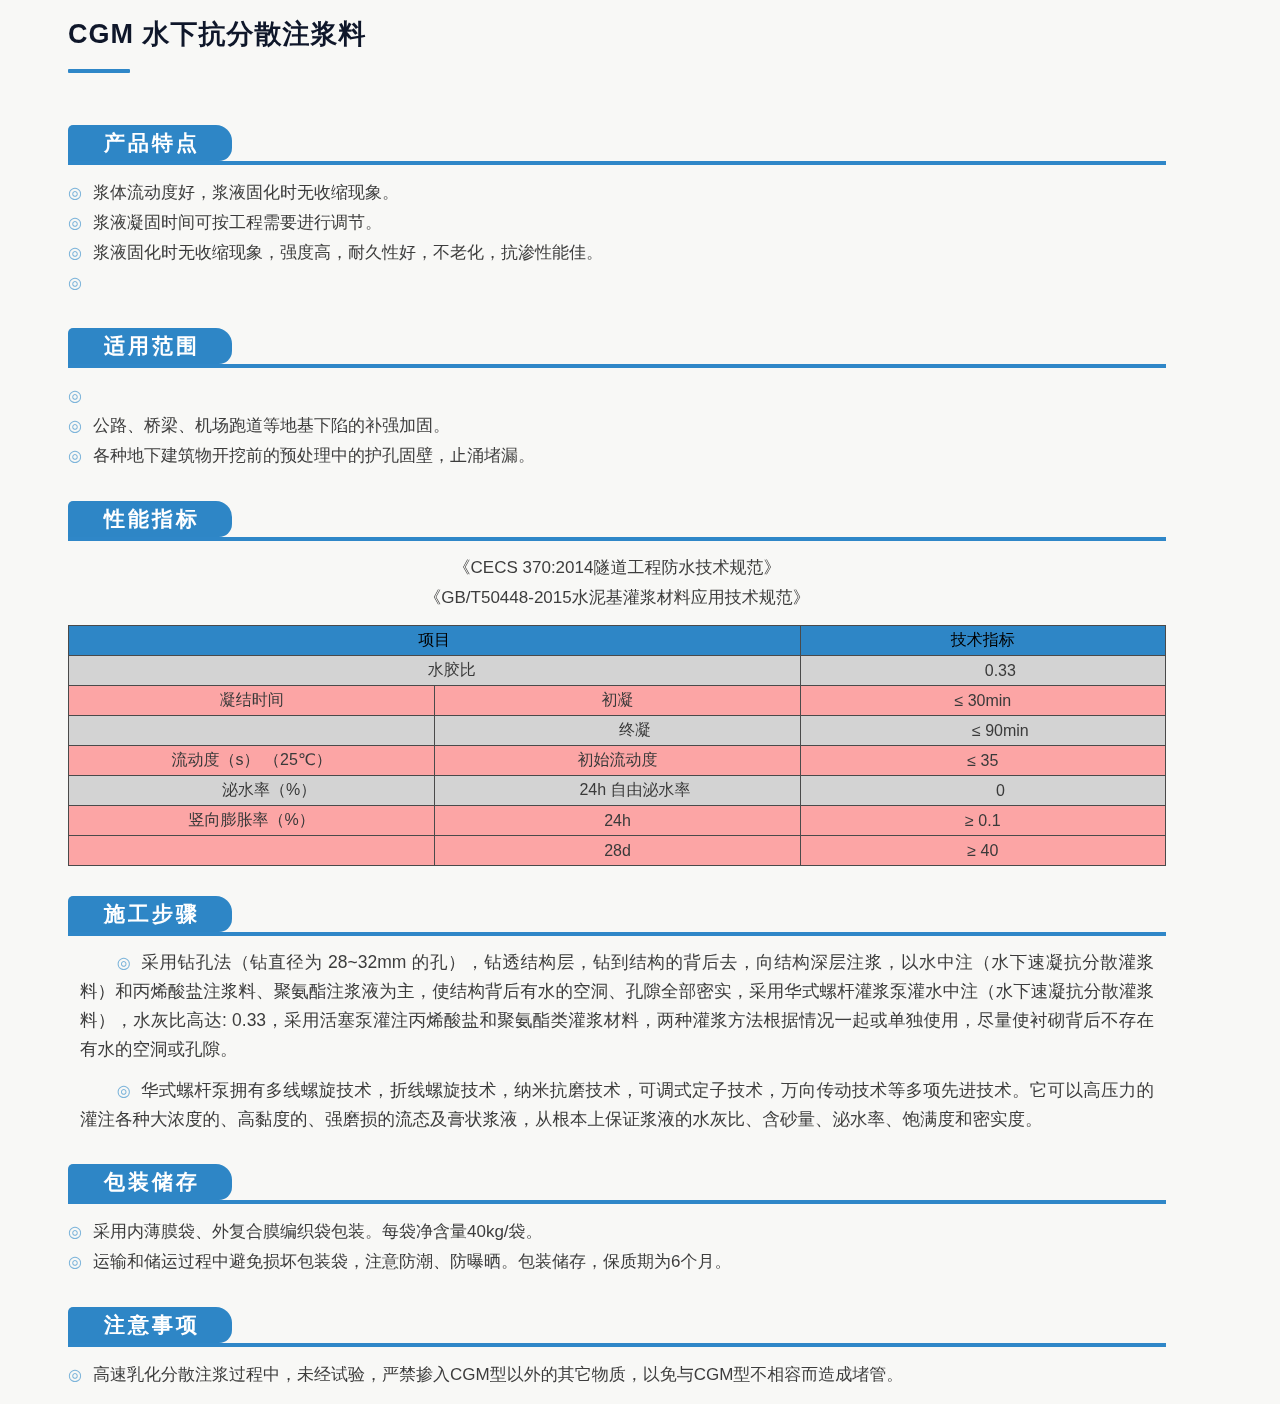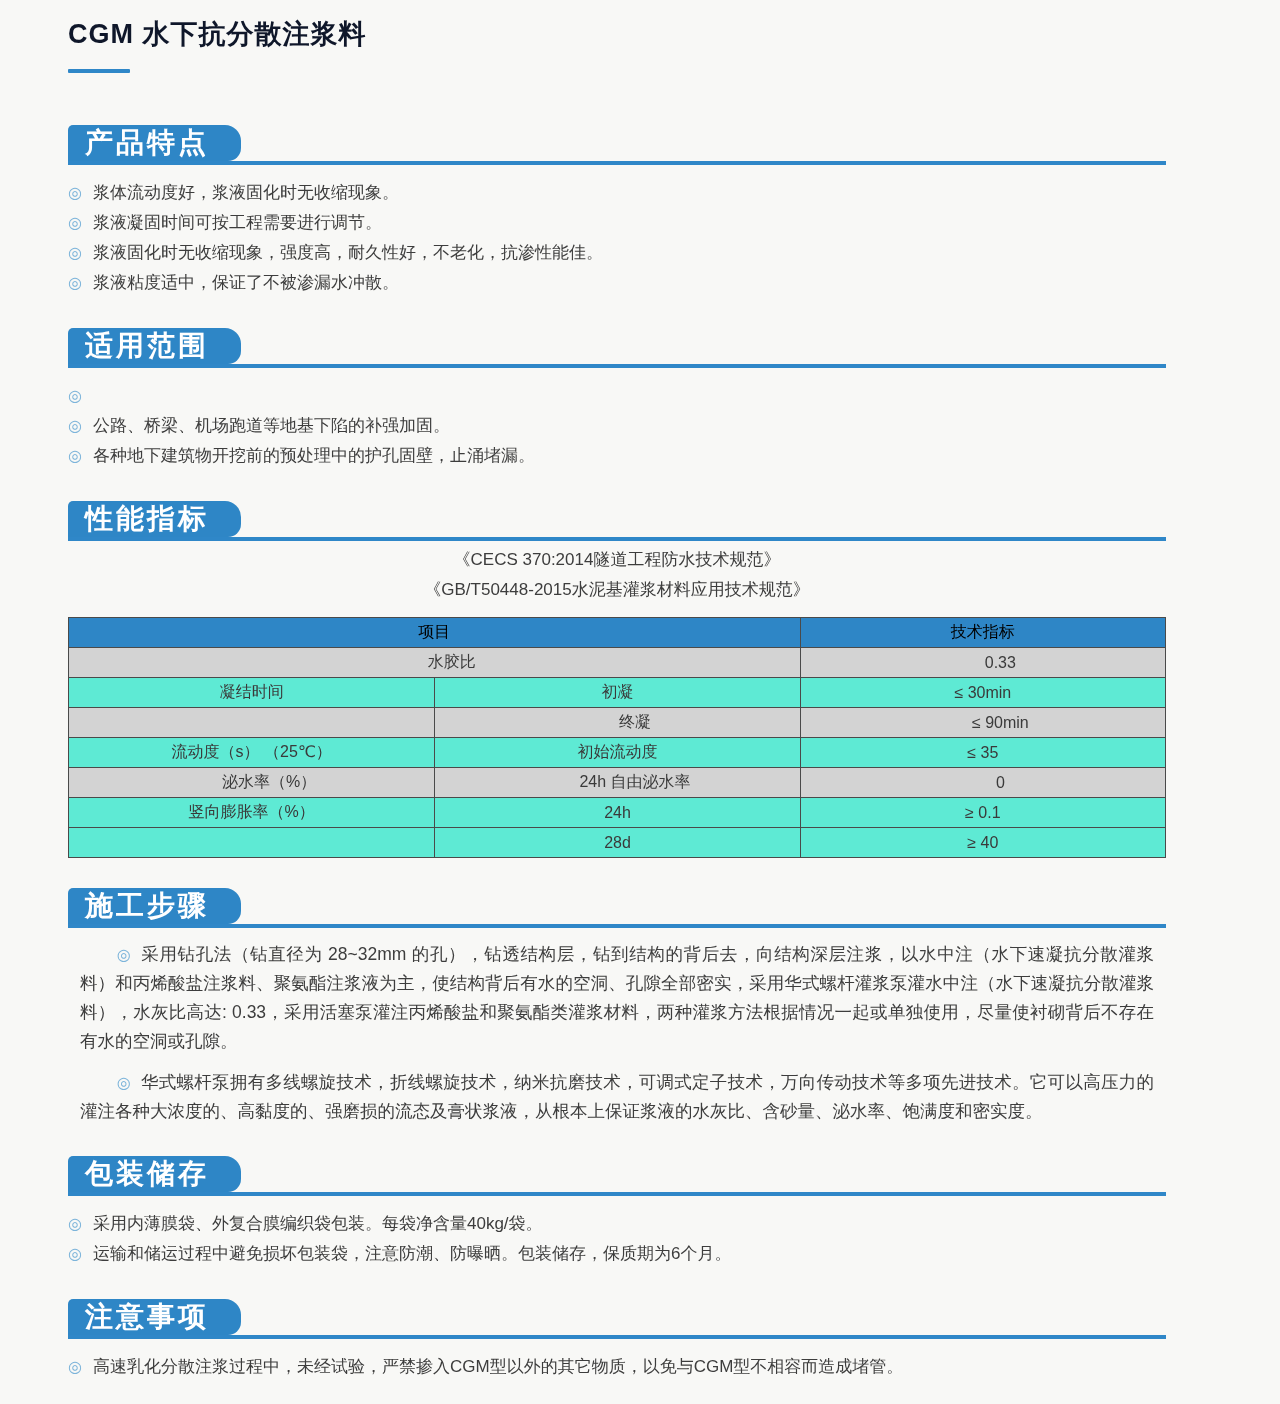--- a/index.html
+++ b/index.html
@@ -15,41 +15,41 @@
   
   .title{font-size:27px;font-weight:bold;color:#0f172a;margin:0;letter-spacing:1px;}
   .title-underline{width:62px;height:4px;background:#2f87c8;margin-top:17px;border-radius:1px;}
 
   
   section{margin-top:30px;}
   section.first{margin-top:52px;}
   .sec-header{border-bottom:4px solid #2f87c8;line-height:0;}
   .sec-tab{
     display:inline-block;background:#2e86c6;color:#ffffff;
-    font-size:28px;font-weight:bold;letter-spacing:3px;
-    line-height:36px;padding:0 32px 0 17px;
+    font-size:21px;font-weight:bold;letter-spacing:3px;
+    line-height:36px;padding:0 32px 0 36px;
     border-radius:5px 16px 13px 0;
     vertical-align:bottom;
     text-align:right;
   }
 
   
   .bullets{list-style:none;margin:13px 0 0 0;padding:0;}
   .bullets li{display:flex;align-items:flex-start;gap:11px;font-size:17px;line-height:30px;}
   .b-icon{color:#7cb4da;font-size:16px;flex:0 0 auto;}
   .b-text{color:#3d3d3d;}
 
   
-  .standards{margin-top:4px;text-align:center;font-size:17px;line-height:30px;color:#3d3d3d;}
+  .standards{margin-top:12px;text-align:center;font-size:17px;line-height:30px;color:#3d3d3d;}
 
   
   table.perf{width:100%;border-collapse:collapse;margin-top:12px;font-size:16px;table-layout:fixed;}
   table.perf th,table.perf td{
     border:1px solid #4a4a4a;height:29px;padding:0 4px;
-    text-align:center;font-weight:normal;color:#3a3a3a;background:#5eead4;
+    text-align:center;font-weight:normal;color:#3a3a3a;background:#fca5a5;
   }
   table.perf thead th{background:#2e86c6;color:#000000;border-color:#4a4a4a;}
   table.perf tr.gray td{background:#d3d3d3;padding-left:39px;}
   .col-a{width:33.4%;}.col-b{width:33.3%;}.col-c{width:33.3%;}
 
   
   .paras{margin-top:12px;}
   .para{margin:12px;text-align:justify;font-size:17.5px;line-height:29px;text-indent:2.1em;color:#3d3d3d;}
   .p-icon{color:#7cb4da;font-size:16px;padding-right:10px;}
 </style>
@@ -73,21 +73,20 @@
       <li>
         <span class="b-icon">◎</span>
         <span class="b-text">浆液凝固时间可按工程需要进行调节。</span>
       </li>
       <li>
         <span class="b-icon">◎</span>
         <span class="b-text">浆液固化时无收缩现象，强度高，耐久性好，不老化，抗渗性能佳。</span>
       </li>
       <li>
         <span class="b-icon">◎</span>
-        <span class="b-text">浆液粘度适中，保证了不被渗漏水冲散。</span>
       </li>
     </ul>
   </section>
 
   <section>
     <div class="sec-header">
       <span class="sec-tab">适用范围</span>
     </div>
     <ul class="bullets">
       <li>

